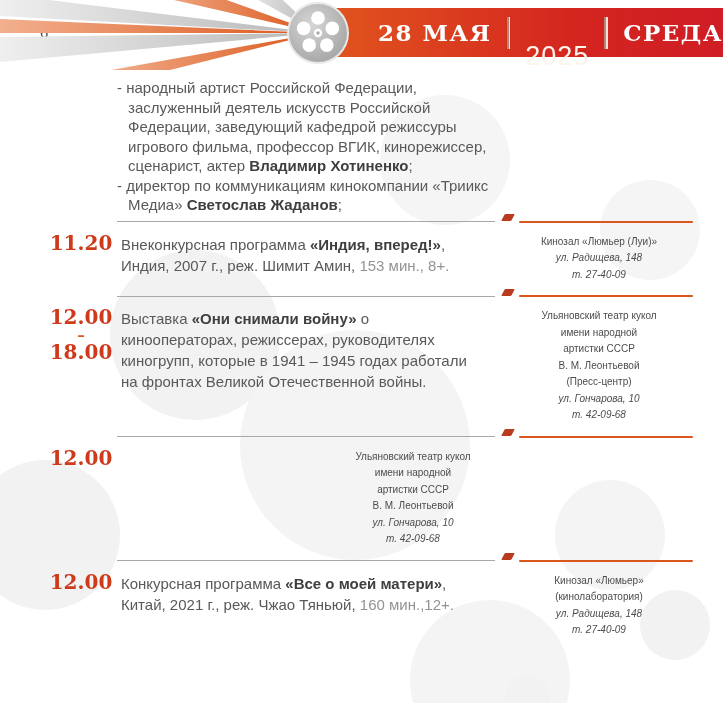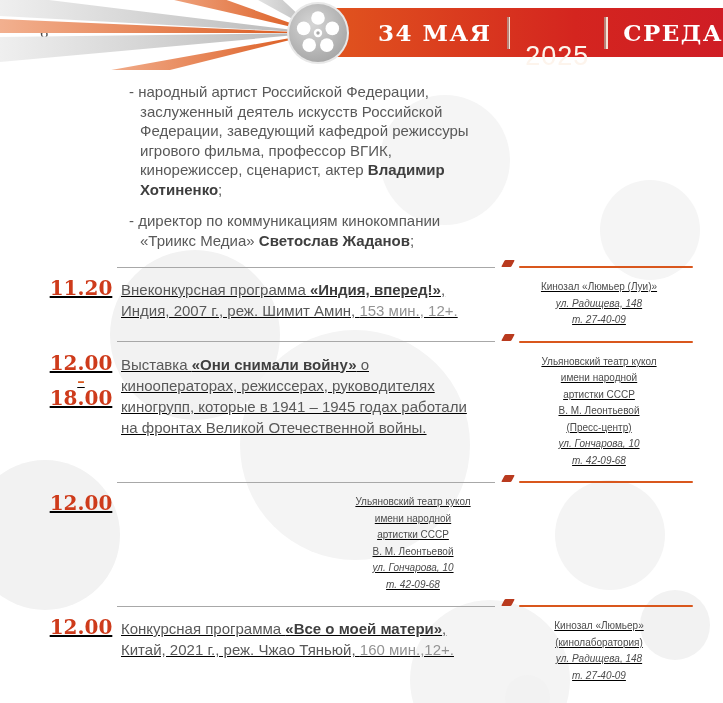--- a/index.html
+++ b/index.html
@@ -14,31 +14,31 @@
         display:flex;align-items:center;padding-left:78px;gap:15px;box-sizing:border-box;}
   .h-date,.h-day{font-family:"DejaVu Serif",serif;font-weight:700;font-size:23px;
         color:#fff;letter-spacing:1.5px;white-space:nowrap;}
   .h-year{font-size:27px;color:#fdf4ec;font-weight:400;letter-spacing:1px;margin-top:48px;}
   .h-sep{width:2px;height:32px;background:#f6e3d6;border-left:2px solid rgba(110,15,10,.45);}
   .page-num{position:absolute;left:40px;top:24px;font-size:15px;color:#4a4a4a;z-index:3;}
   .rays{position:absolute;left:0;top:0;z-index:3;pointer-events:none;}
   
   .bio{position:relative;z-index:1;margin:8px 30px 2px 117px;width:392px;
        color:#595959;font-size:15px;line-height:19.5px;}
-  .bio-item{margin:12px;padding-left:11px;text-indent:-11px;}
+  .bio-item{margin:0;padding-left:11px;text-indent:-11px;}
   .seg-b{font-weight:700;color:#3f3f3f;}
   .seg-l{color:#939393;}
   
   .schedule{position:relative;z-index:1;}
   .divider{display:flex;align-items:center;margin:0 30px 0 117px;height:10px;}
   .d-gray{width:378px;height:1px;background:#a8a8a8;flex:none;}
   .d-marker{width:10px;height:7px;background:#b93a1e;border-radius:1px;flex:none;
             transform:translateY(-4px) skewX(-28deg);margin:0 6px 0 8px;}
   .d-orange{flex:1;height:2px;background:#d9571d;border-radius:1px;}
-  .event{display:flex;align-items:flex-start;padding:5px 30px 8px 45px;text-decoration:underline;}
+  .event{display:flex;align-items:flex-start;padding:5px 30px 8px 45px;}
   .ev-time{width:72px;flex:none;text-align:center;font-family:"DejaVu Serif",serif;
            font-weight:700;font-size:20px;color:#ce3b1b;line-height:1.15;}
   .t-dash{color:#d9571d;font-size:15px;line-height:12px;font-weight:700;}
   .ev-desc{width:372px;flex:none;padding:2px 6px 0 4px;box-sizing:border-box;
            color:#595959;font-size:15px;line-height:21px;}
   .ev-venue{flex:1;text-align:center;padding:2px 0 0 16px;color:#4c4c4c;
             font-size:10px;line-height:16.5px;}
   .it{font-style:italic;}
 </style>
 </head>
@@ -52,21 +52,21 @@
   <div class="c" style="left:240px;top:330px;width:230px;height:230px;background:#f4f4f4;"></div>
   <div class="c" style="left:-30px;top:460px;width:150px;height:150px;"></div>
   <div class="c" style="left:555px;top:480px;width:110px;height:110px;background:#f4f4f4;"></div>
   <div class="c" style="left:410px;top:600px;width:160px;height:160px;background:#f4f4f4;"></div>
   <div class="c" style="left:640px;top:590px;width:70px;height:70px;"></div>
   <div class="c" style="left:505px;top:675px;width:45px;height:45px;"></div>
 
   <header class="header">
     <div class="page-num">6</div>
     <div class="band">
-      <span class="h-date">34 МАЯ</span>
+      <span class="h-date">28 МАЯ</span>
       <span class="h-sep"></span>
       <span class="h-year">2025</span>
       <span class="h-sep"></span>
       <span class="h-day">СРЕДА</span>
     </div>
     <svg class="rays" width="360" height="70" viewBox="0 0 360 70">
       <defs>
         <linearGradient id="gRay" x1="0" y1="0" x2="1" y2="0">
           <stop offset="0" stop-color="#efefef"></stop>
             <stop offset="1" stop-color="#b6b6b6"></stop>
@@ -107,21 +107,21 @@
     <section class="schedule">
         <div class="divider">
           <span class="d-gray"></span>
           <span class="d-marker"></span>
           <span class="d-orange"></span>
         </div>
         <div class="event">
           <div class="ev-time">
             <div class="t-val">11.20</div>
           </div>
-          <div class="ev-desc"><span class="seg-n">Внеконкурсная программа </span><span class="seg-b">«Индия, вперед!»</span><span class="seg-n">, Индия, 2007 г., реж. Шимит Амин, </span><span class="seg-l">153 мин., 12+.</span></div>
+          <div class="ev-desc"><span class="seg-n">Внеконкурсная программа </span><span class="seg-b">«Индия, вперед!»</span><span class="seg-n">, Индия, 2007 г., реж. Шимит Амин, </span><span class="seg-l">153 мин., 8+.</span></div>
           <div class="ev-venue">
             <div>Кинозал «Люмьер (Луи)»</div>
             <div class="it">ул. Радищева, 148</div>
             <div class="it">т. 27-40-09</div>
           </div>
         </div>
         <div class="divider">
           <span class="d-gray"></span>
           <span class="d-marker"></span>
           <span class="d-orange"></span>

